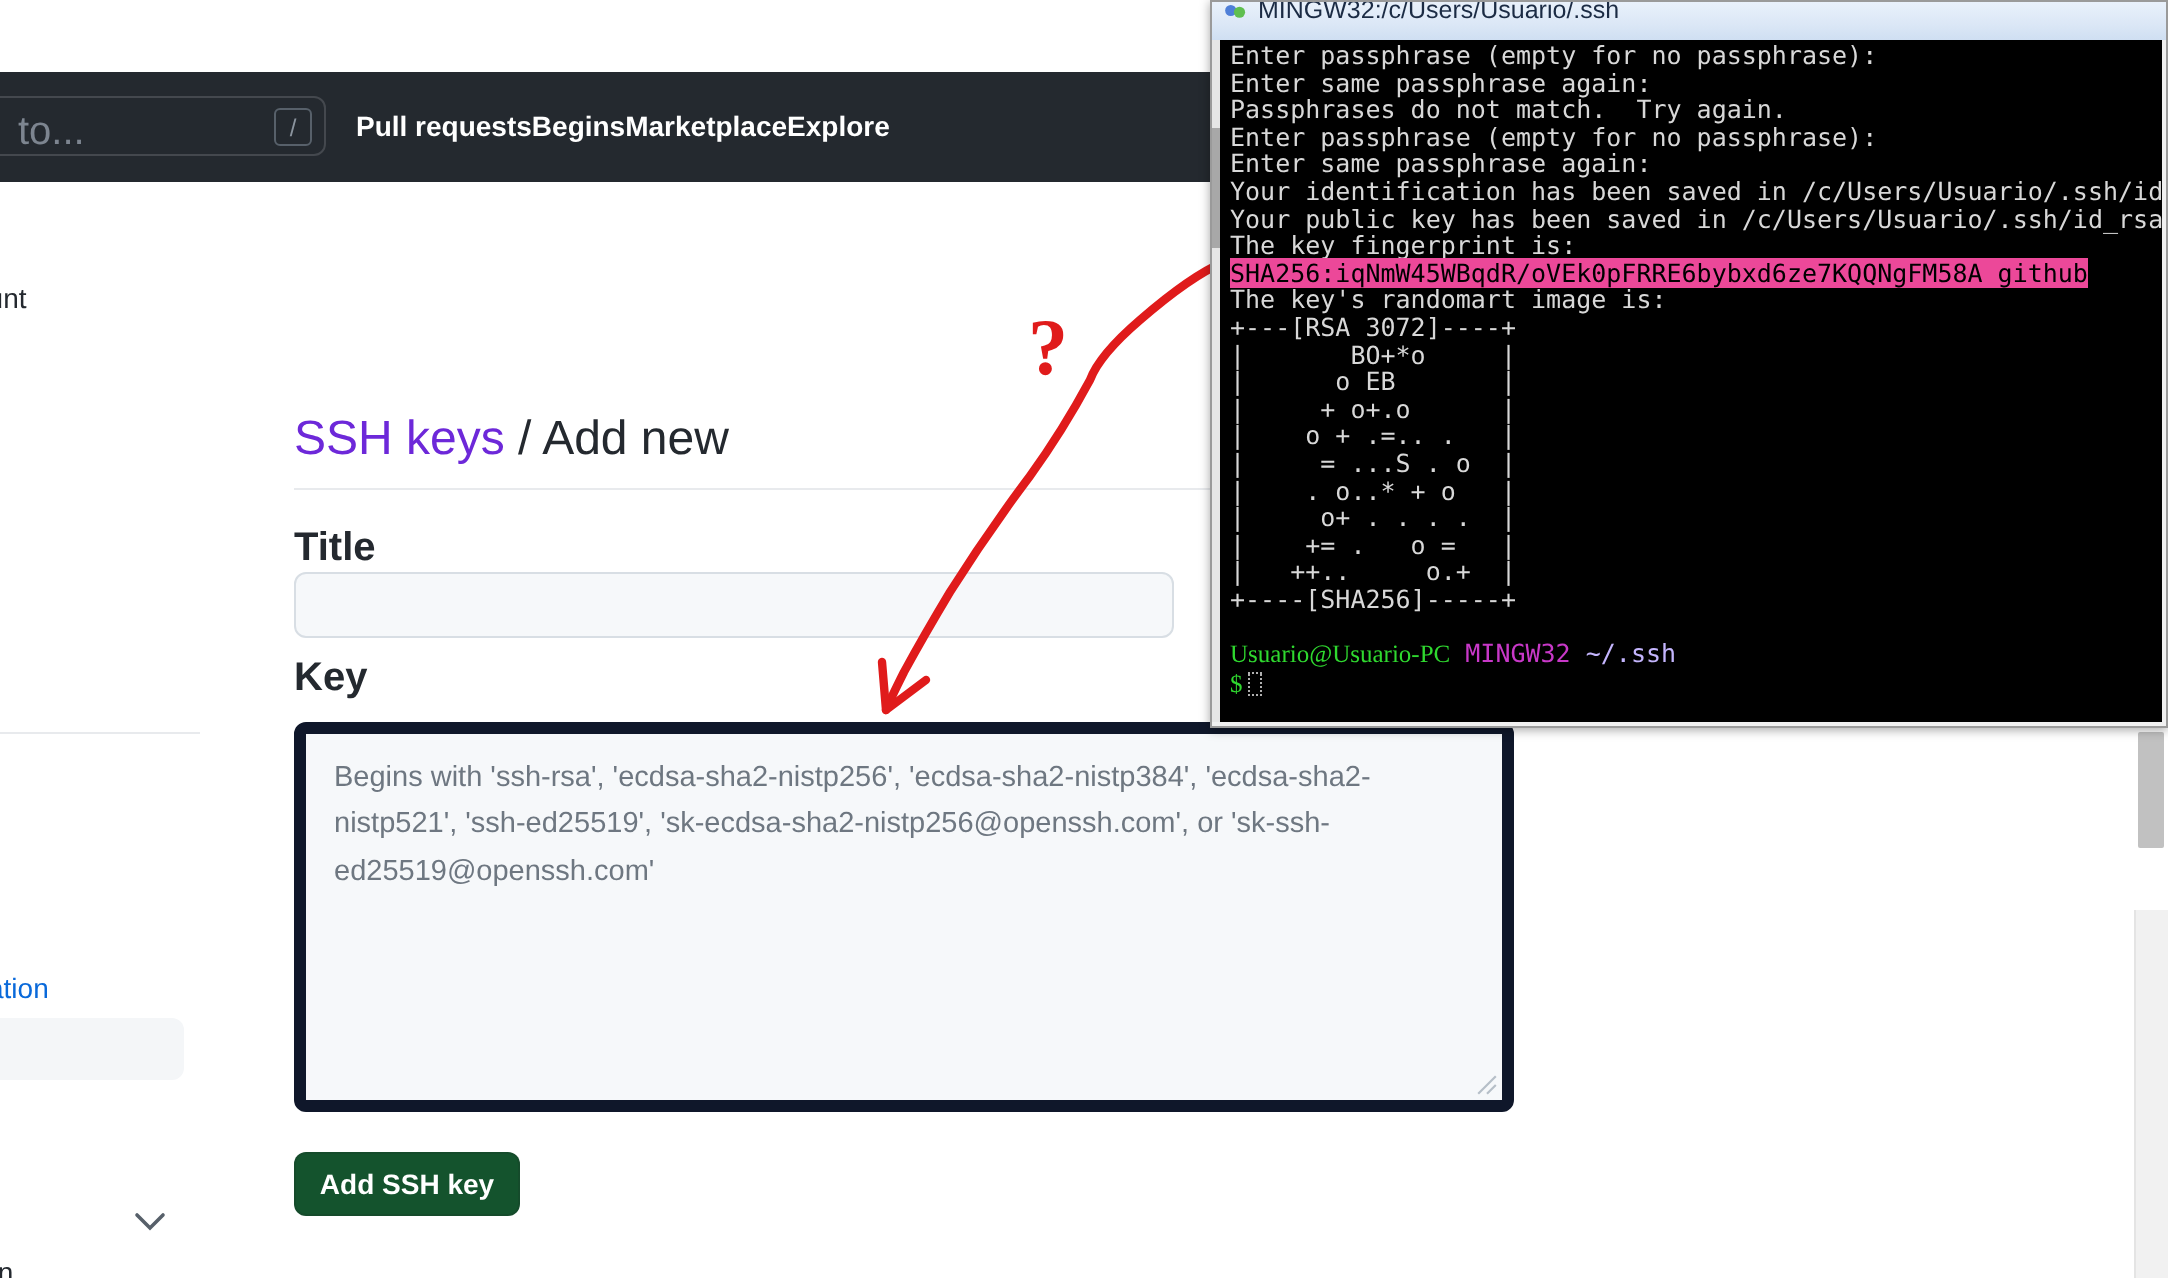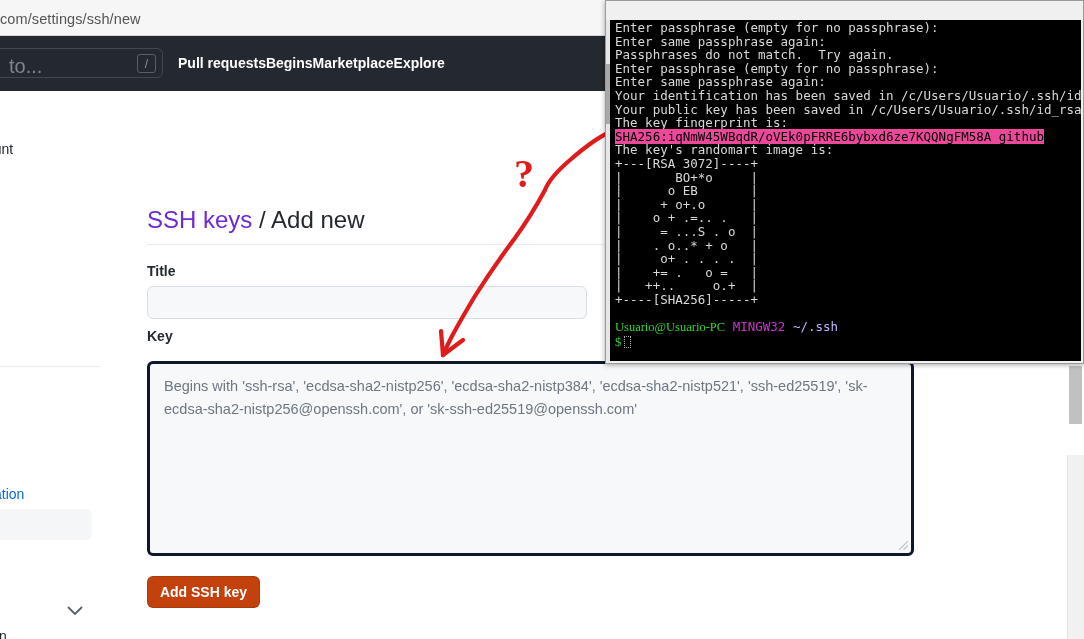--- a/index.html
+++ b/index.html
@@ -83,39 +83,39 @@
   .heading {
     position: absolute; left: 0; top: 115px;
     font-size: 24px; color: #24292f; white-space: nowrap; font-weight: 400;
   }
   .heading .link { color: #6d28d9; }
   .heading-rule {
     position: absolute; left: 0; top: 153px; width: 770px; height: 1px;
     background: #e8eaed;
   }
   .field-label {
-    position: absolute; font-size: 14px; font-weight: bold; color: #24292f;
+    position: absolute; font-size: 20px; font-weight: bold; color: #24292f;
   }
   .text-input {
     position: absolute; left: 0; width: 440px; height: 33px;
     background: #f6f8fa; border: 1px solid #d8dee4; border-radius: 6px;
   }
   .key-area {
-    position: absolute; left: 0; width: 767px; height: 195px;
-    background: #f6f8fa; border: 3px solid #0f172a; border-radius: 6px;
+    position: absolute; left: 0; width: 610px; height: 195px;
+    background: #f6f8fa; border: 6px solid #0f172a; border-radius: 6px;
     padding: 11px 14px;
     font-size: 14.5px; color: #6e7781; line-height: 1.62;
     overflow: hidden;
   }
   .resize-grip {
     position: absolute; right: 2px; bottom: 2px; width: 11px; height: 11px;
   }
   .submit-btn {
     position: absolute; left: 0; width: 113px; height: 32px;
-    background: #c2410c; border: 1px solid rgba(27,31,36,0.15);
+    background: #14532d; border: 1px solid rgba(27,31,36,0.15);
     border-radius: 6px; color: #ffffff; font-size: 14px; font-weight: bold;
     cursor: pointer; font-family: "Liberation Sans", sans-serif;
   }
 
   
   .br-scroll-track {
     position: absolute; right: 0; top: 364px; width: 17px; height: 275px;
     background: #f1f1f1; border-left: 1px solid #e4e4e4;
   }
   .br-scroll-thumb {
@@ -179,23 +179,20 @@
     position: absolute; left: 514px; top: 150px;
     color: #e01b1b; font-size: 40px; font-weight: bold;
     font-family: "Liberation Serif", serif;
   }
 </style>
 </head>
 <body>
 
 <div id="root">
 
-  <div class="browser-urlbar">
-    <div class="url-text">com/settings/ssh/new</div>
-  </div>
 
   <div class="gh-nav">
     <div class="search-box">
       <span class="search-placeholder">to...</span>
       <span class="slash-badge">/</span>
     </div>
     <div class="nav-links">
       <a href="#">Pull requests</a>
       <a href="#">Begins</a>
       <a href="#">Marketplace</a>
@@ -243,20 +240,27 @@
 
   <svg class="annot" viewBox="0 0 1084 639">
     <path d="M612,131 C600,136 585,147 570,160 C556,172 548,182 545,190
              C538,203 528,220 515,238 C500,258 487,277 475,296
              C466,311 458,325 452,336 C448,344 445,350 443,355" fill="none" stroke="#e01b1b" stroke-width="4.2" stroke-linecap="round" stroke-linejoin="round"></path>
     <path d="M443,355 L441,331 M443,355 L463,340" fill="none" stroke="#e01b1b" stroke-width="4.2" stroke-linecap="round" stroke-linejoin="round"></path>
   </svg>
   <div class="qmark">?</div>
 
   <div class="term-window">
+    <div class="term-titlebar">
+      <svg class="term-icon" viewBox="0 0 16 16">
+        <circle cx="5" cy="6" r="3.2" fill="#4f7fd8"></circle>
+        <circle cx="10" cy="7" r="3.2" fill="#5fbf4f"></circle>
+      </svg>
+      <div class="term-title-text">MINGW32:/c/Users/Usuario/.ssh</div>
+    </div>
     <div class="term-left-scroll">
       <div class="term-left-thumb"></div>
     </div>
     <div class="term-screen"><span>Enter passphrase (empty for no passphrase):</span>
 <span>Enter same passphrase again:</span>
 <span>Passphrases do not match.  Try again.</span>
 <span>Enter passphrase (empty for no passphrase):</span>
 <span>Enter same passphrase again:</span>
 <span>Your identification has been saved in /c/Users/Usuario/.ssh/id_rsa</span>
 <span>Your public key has been saved in /c/Users/Usuario/.ssh/id_rsa.pub</span>

